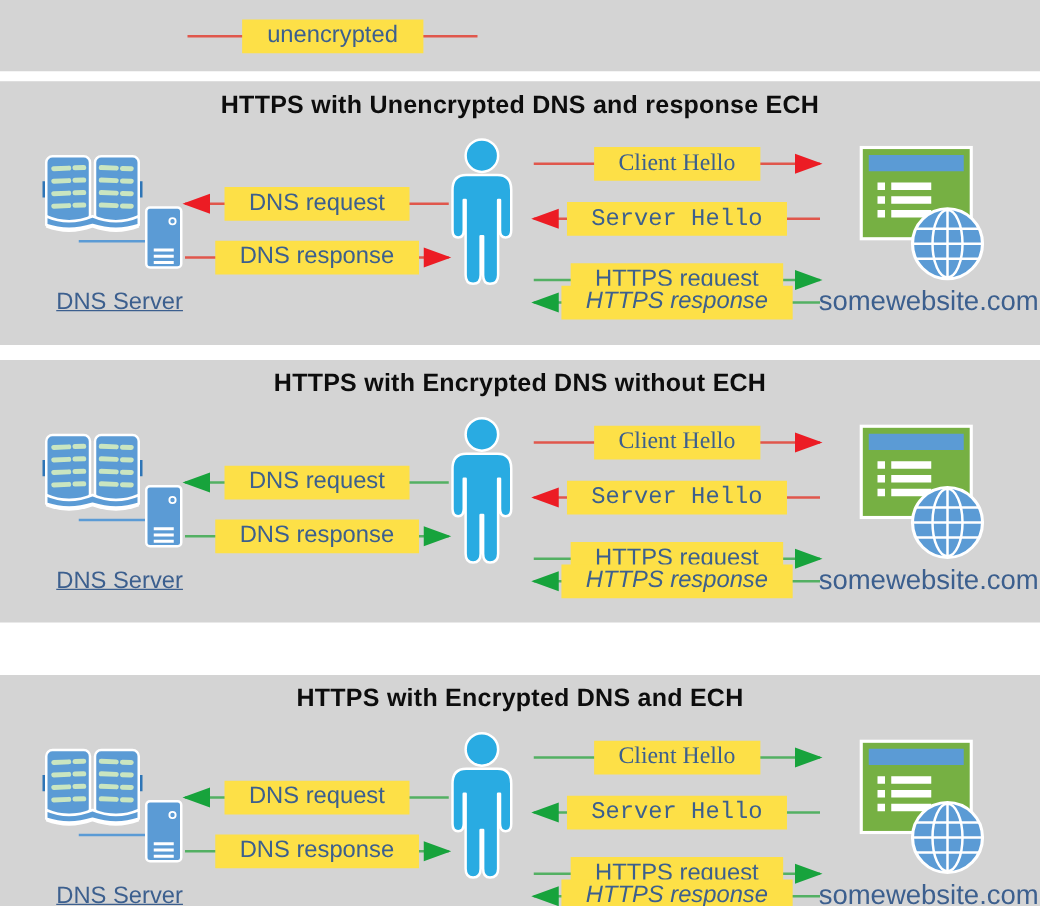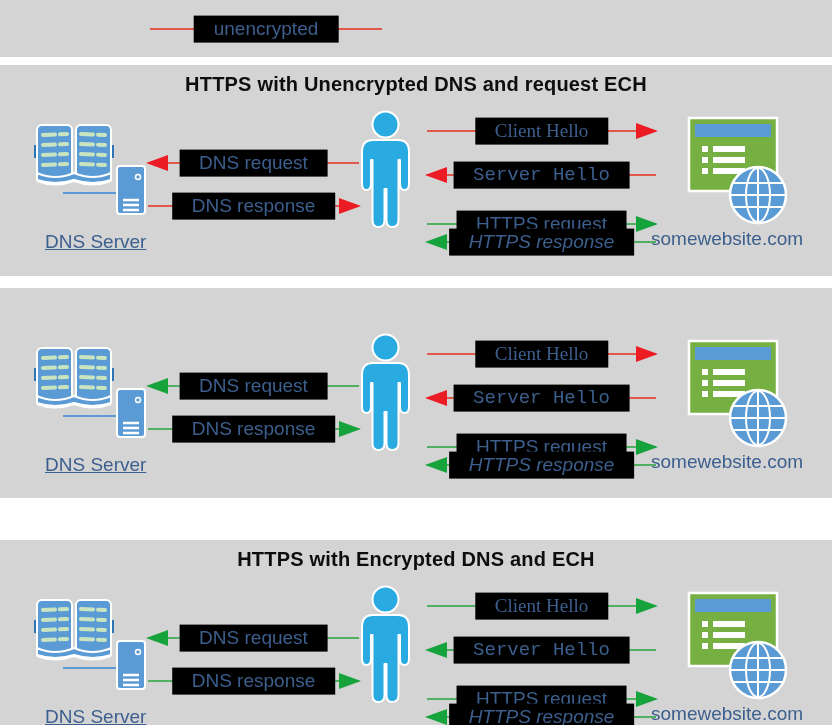--- a/index.html
+++ b/index.html
@@ -27,21 +27,21 @@
     background:var(--line);
   }
   .msg-row .head{
     position:absolute;top:50%;width:0;height:0;margin-top:-8px;
     border-top:8px solid transparent;border-bottom:8px solid transparent;
   }
   .msg-row.dir-left  .head{left:-2px;border-right:22px solid var(--head);}
   .msg-row.dir-right .head{right:-2px;border-left:22px solid var(--head);}
   .msg-label{
     position:absolute;left:50%;top:50%;transform:translate(-50%,-50%);
-    background:#000000;color:var(--label_text);
+    background:#fde047;color:var(--label_text);
     font-size:19px;line-height:1.2;padding:2px 20px;white-space:nowrap;
   }
   .legend-unenc{left:150px;top:14px;width:232px;--line:var(--unencrypted_line);}
   .legend-enc {left:462px;top:14px;width:238px;--line:var(--encrypted_line);}
 
   
   .row-dnsreq {left:148px;top:83px; width:211px;}
   .row-dnsresp{left:148px;top:126px;width:211px;}
   .row-chello {left:427px;top:51px; width:229px;font-family:Liberation Serif, serif;}
   .row-shello {left:427px;top:95px; width:229px;font-family:Liberation Mono, monospace;}
@@ -50,22 +50,22 @@
 
   .dns-icon   {position:absolute;left:33px; top:55px;width:115px;height:100px;}
   .person-icon{position:absolute;left:357px;top:45px;width:57px; height:120px;}
   .site-icon  {position:absolute;left:686px;top:50px;width:104px;height:112px;}
 
   .dns-label{
     position:absolute;left:45px;top:166px;
     font-size:19px;color:var(--label_text);white-space:nowrap;text-decoration:underline;
   }
   .site-label{
-    position:absolute;left:651px;top:163px;width:180px;text-align:left;
-    font-size:19px;color:var(--label_text);white-space:nowrap;
+    position:absolute;left:651px;top:163px;width:180px;text-align:right;
+    font-size:22px;color:var(--label_text);white-space:nowrap;
   }
   .defs{position:absolute;width:0;height:0;overflow:hidden;}
 </style>
 </head>
 <body>
 
 <svg class="defs" aria-hidden="true">
   <defs>
     <symbol id="sym-dns" viewBox="0 0 115 100">
       <line x1="30" y1="73" x2="88" y2="73" style="stroke:var(--device_blue);stroke-width:2"></line>
@@ -130,21 +130,21 @@
 </svg>
 
 <header class="band legend-band">
   <div class="msg-row legend-unenc">
     <span class="line"></span>
     <span class="msg-label">unencrypted</span>
   </div>
 </header>
 
 <section class="band panel-1">
-  <h2 class="panel-title">HTTPS with Unencrypted DNS and request ECH</h2>
+  <h2 class="panel-title">HTTPS with Unencrypted DNS and response ECH</h2>
   <svg class="dns-icon">
       <use href="#sym-dns"></use>
     </svg>
   <div class="dns-label">DNS Server</div>
   <svg class="person-icon">
       <use href="#sym-person"></use>
     </svg>
   <svg class="site-icon">
       <use href="#sym-site"></use>
     </svg>
@@ -176,20 +176,21 @@
     <span class="msg-label">HTTPS request</span>
   </div>
   <div class="msg-row row-hresp dir-left" style="--line: var(--encrypted_line); --head: var(--encrypted_head);">
     <span class="line"></span>
       <span class="head"></span>
     <span class="msg-label">HTTPS response</span>
   </div>
 </section>
 
 <section class="band panel-2">
+  <h2 class="panel-title">HTTPS with Encrypted DNS without ECH</h2>
   <svg class="dns-icon">
       <use href="#sym-dns"></use>
     </svg>
   <div class="dns-label">DNS Server</div>
   <svg class="person-icon">
       <use href="#sym-person"></use>
     </svg>
   <svg class="site-icon">
       <use href="#sym-site"></use>
     </svg>

